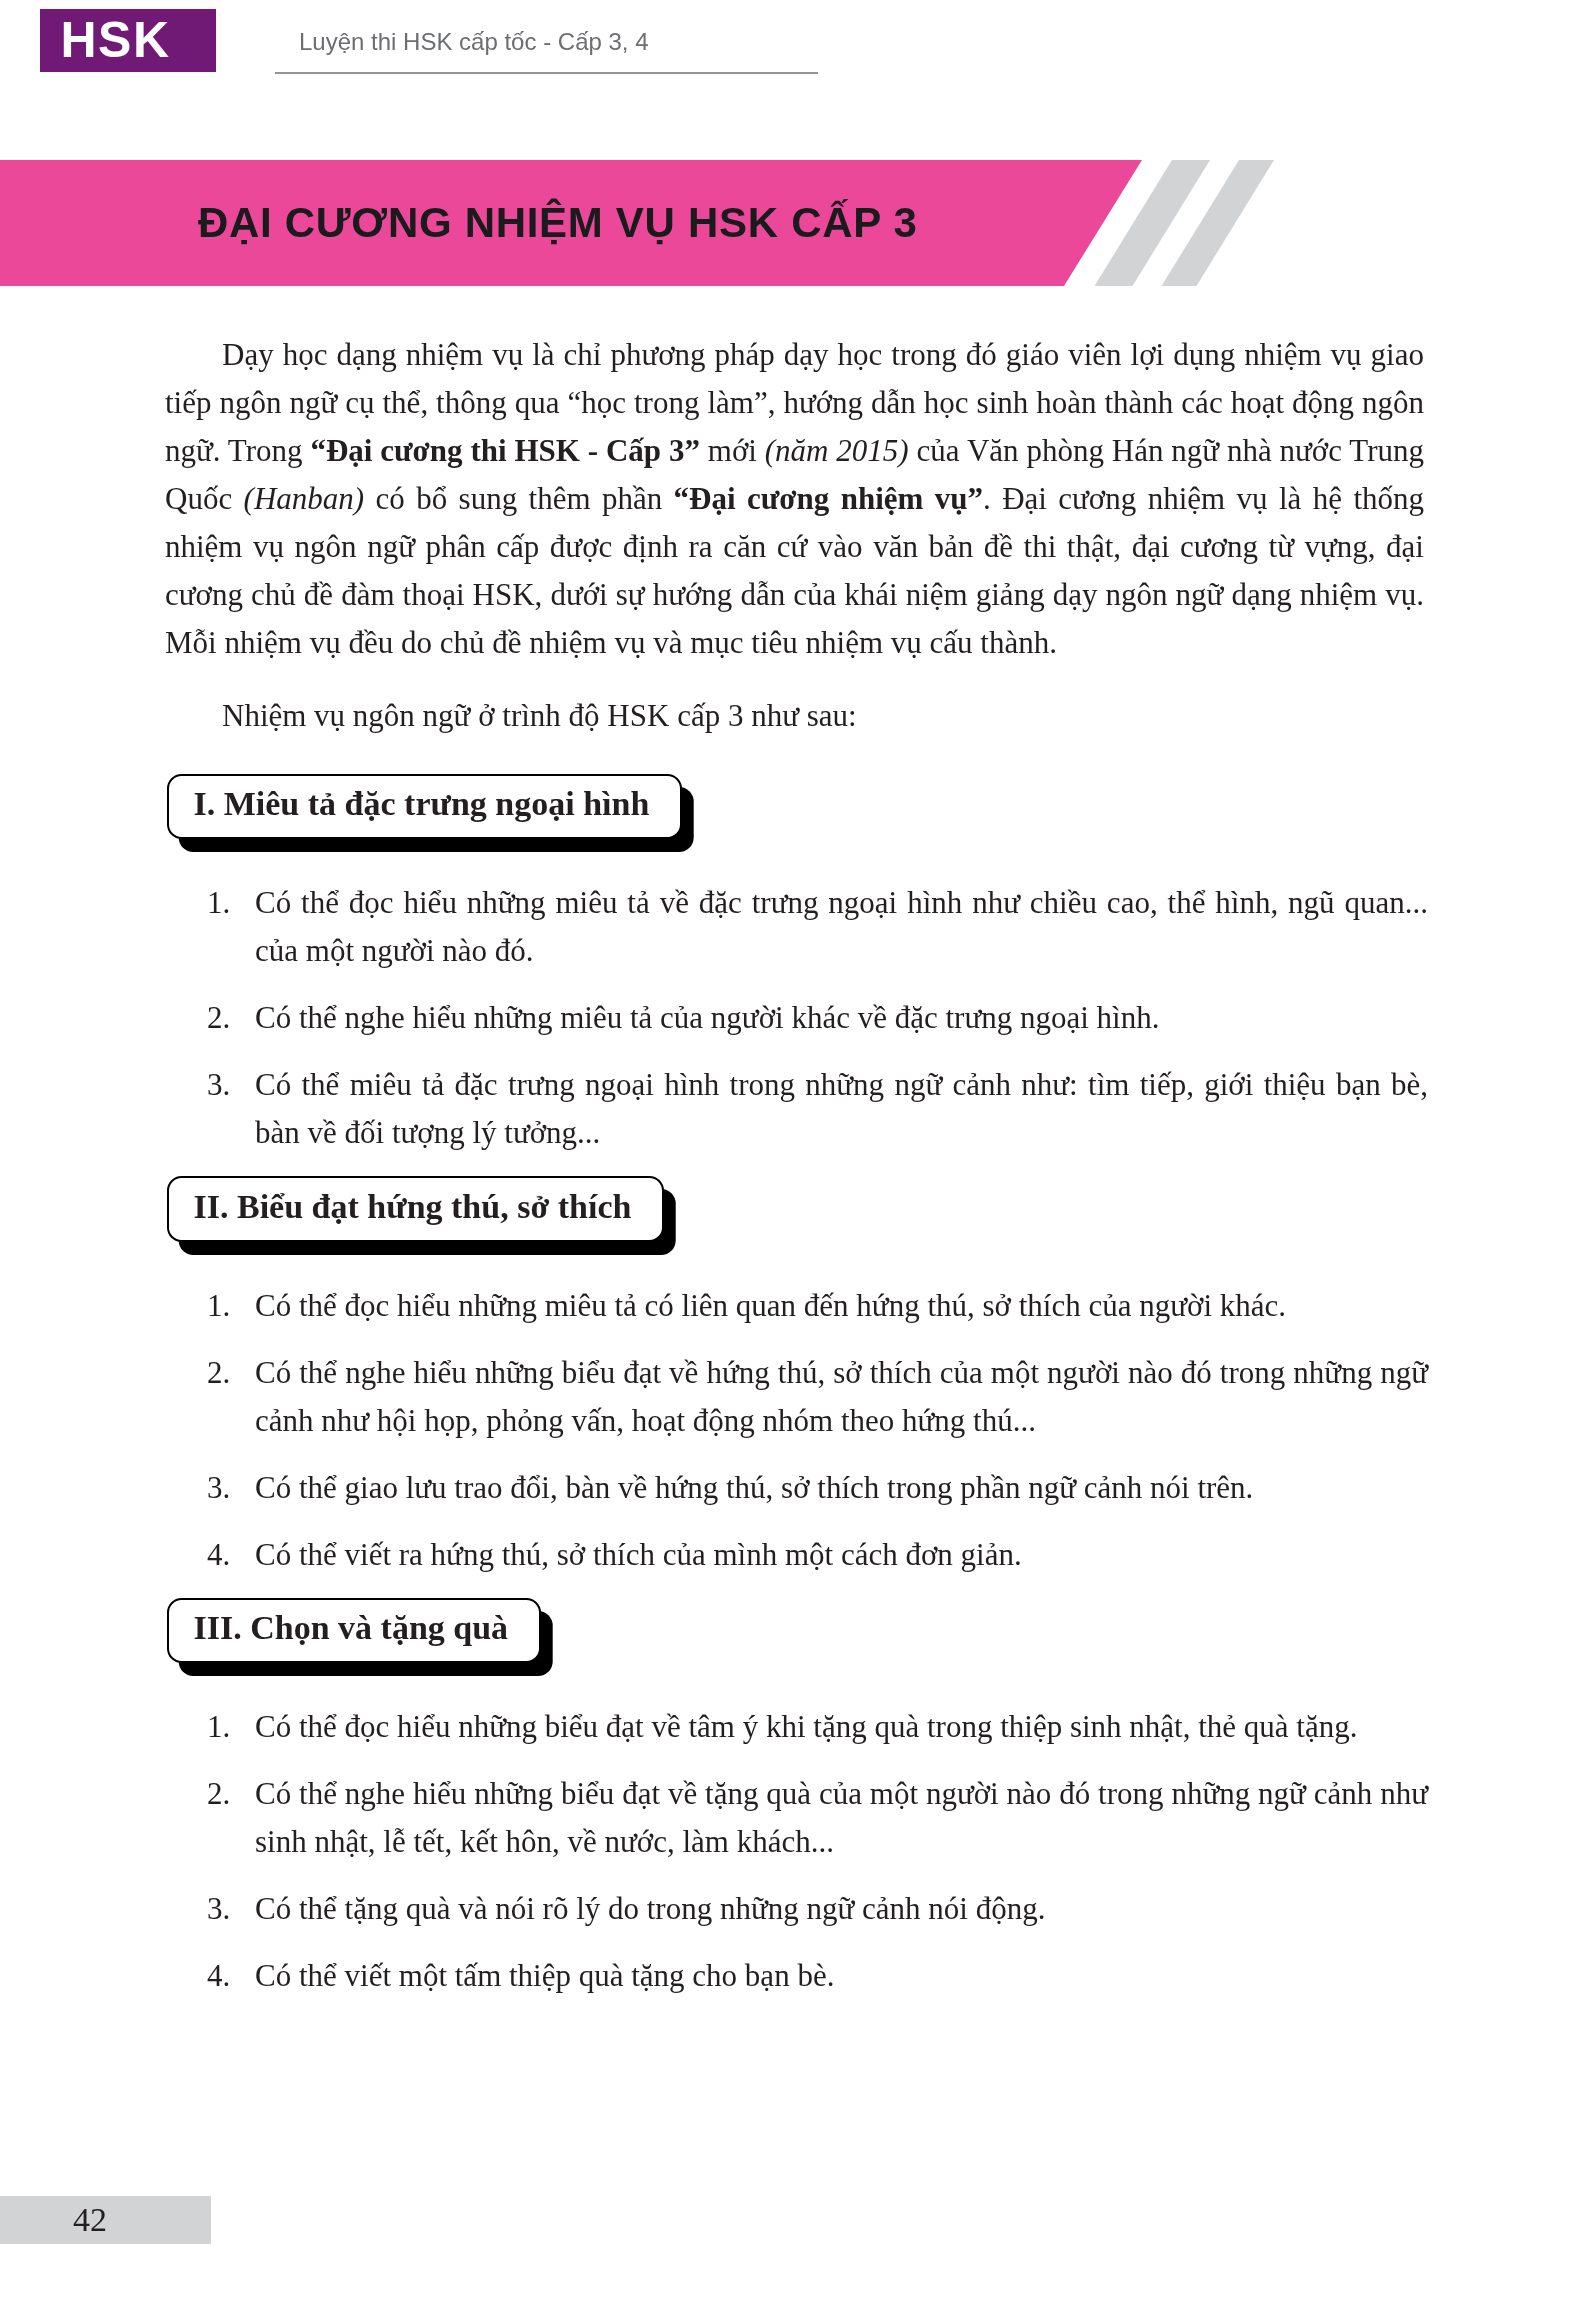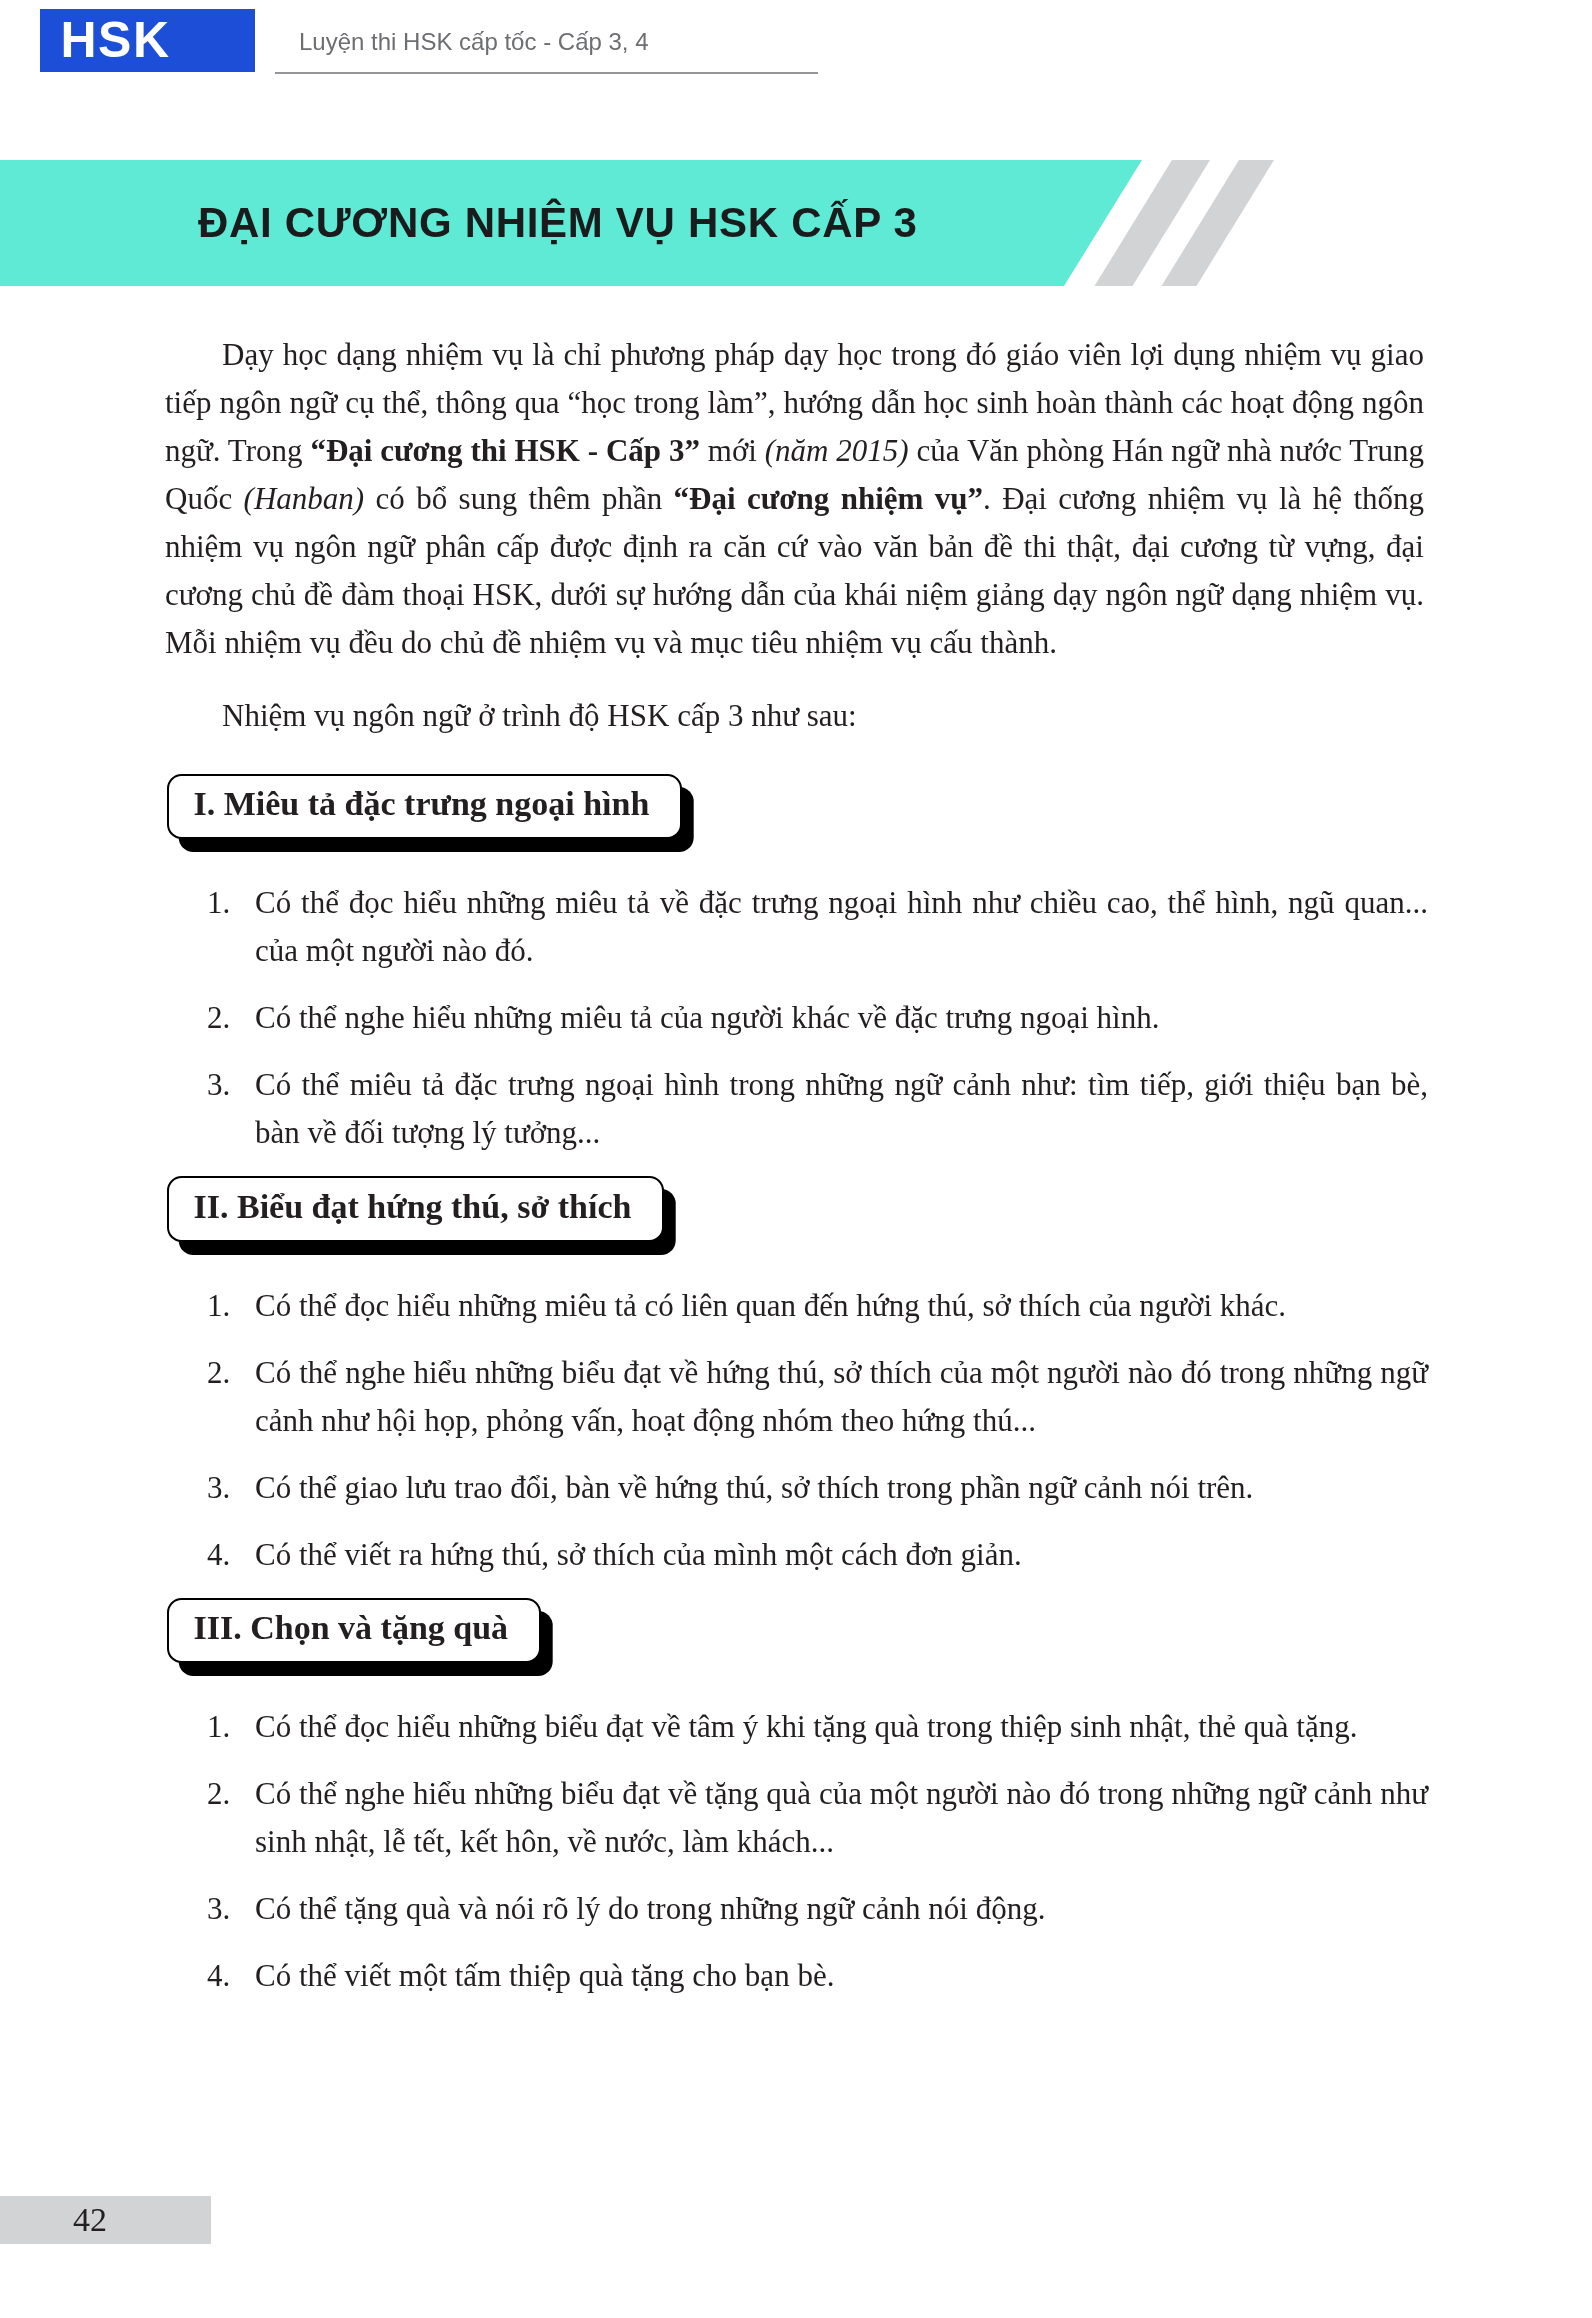--- a/index.html
+++ b/index.html
@@ -10,22 +10,22 @@
     background: #ffffff;
     font-family: "Liberation Serif", serif;
     color: #231f20;
     overflow: hidden;
   }
 
   
   .hsk-logo {
     position: absolute;
     left: 40px; top: 8.8px;
-    width: 215px; height: 63px;
-    background: #1d4ed8;
+    width: 176px; height: 63px;
+    background: #701a75;
     color: #ffffff;
     font-family: "Liberation Sans", sans-serif;
     font-weight: bold;
     font-size: 50px;
     letter-spacing: 1.5px;
     display: flex;
     align-items: center;
     padding-left: 20.5px;
     box-sizing: border-box;
   }
@@ -43,21 +43,21 @@
     left: 275px; top: 72px;
     width: 543px; height: 2.2px;
     background: #939598;
   }
 
   
   .banner {
     position: absolute;
     left: 0; top: 160px;
     width: 1142px; height: 126px;
-    background: #5eead4;
+    background: #ec4899;
     clip-path: polygon(0 0, 100% 0, calc(100% - 78px) 100%, 0 100%);
     display: flex;
     align-items: center;
   }
   .banner-title {
     margin-left: 198px;
     font-family: "Liberation Sans", sans-serif;
     font-weight: bold;
     font-size: 42px;
     letter-spacing: 0.7px;

